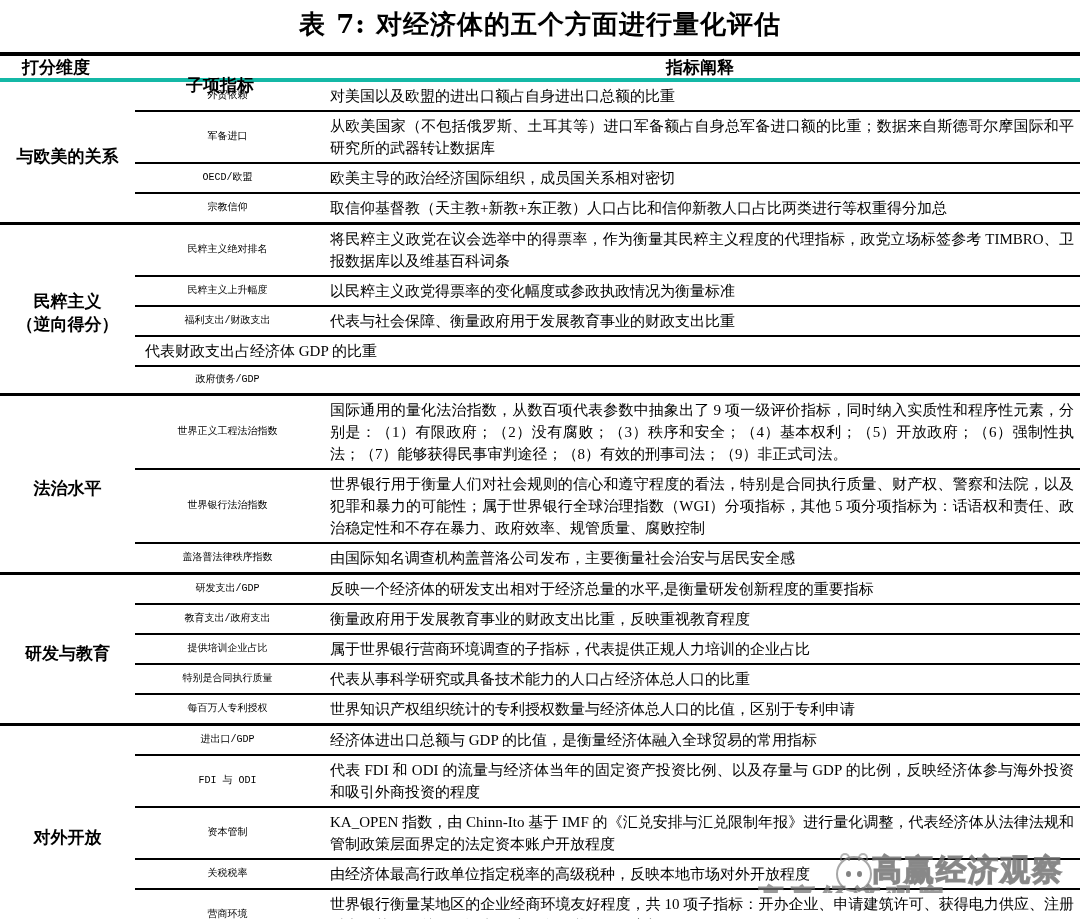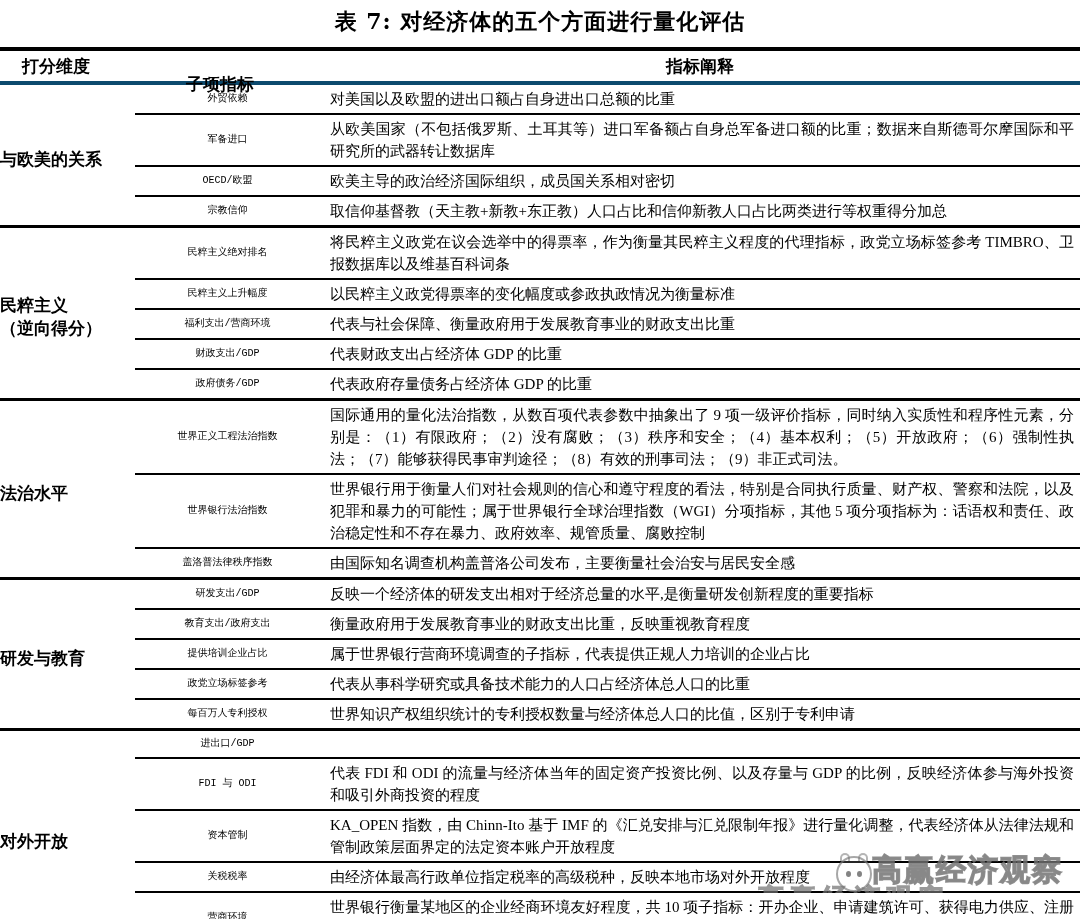--- a/index.html
+++ b/index.html
@@ -8,55 +8,55 @@
     background: #ffffff;
     color: #000;
     font-family: "Liberation Serif", "DejaVu Serif", serif;
     overflow: hidden;
     position: relative;
   }
   .page { width: 1080px; height: 919px; position: relative; }
 
   .doc-title {
     text-align: center;
-    font-size: 22px;
+    font-size: 26px;
     font-weight: bold;
     padding-top: 7px;
     letter-spacing: 1px;
     font-family: "DejaVu Serif", "Liberation Serif", serif;
   }
 
   .eval-table {
     margin-top: 10px;
     width: 1080px;
     border-top: 4px solid #000;
     border-bottom: 4px solid #000;
   }
 
   .table-header {
     display: flex;
     align-items: center;
-    height: 34px;
-    border-bottom: 4px solid #0c4a6e;
+    height: 26px;
+    border-bottom: 4px solid #14b8a6;
     font-family: "DejaVu Sans", "Liberation Sans", sans-serif;
     font-weight: bold;
     font-size: 17px;
   }
   .th-dimension { width: 160px; padding-left: 22px; }
   .th-indicator { width: 160px; text-align: left; padding-left: 26px; margin-top: 36px; }
   .th-explanation { flex: 1; text-align: center; }
 
   .section { display: flex; }
   .section + .section { border-top: 3px solid #000; }
 
   .dimension-cell {
     width: 135px;
     display: flex;
     flex-direction: column;
-    align-items: flex-start;
+    align-items: center;
     justify-content: center;
     font-family: "DejaVu Sans", "Liberation Sans", sans-serif;
     font-weight: bold;
     font-size: 17px;
     line-height: 23px;
     text-align: center;
     margin-top: 8px;
   }
   .rows-container { flex: 1; display: flex; flex-direction: column; }
   .row { display: flex; align-items: center; padding: 2px 0; }
@@ -181,32 +181,30 @@
     <div class="indicator-cell">民粹主义绝对排名</div>
     <div class="explanation-cell">将民粹主义政党在议会选举中的得票率，作为衡量其民粹主义程度的代理指标，政党立场标签参考 TIMBRO、卫报数据库以及维基百科词条</div>
   </div>
 
   <div class="row">
     <div class="indicator-cell">民粹主义上升幅度</div>
     <div class="explanation-cell">以民粹主义政党得票率的变化幅度或参政执政情况为衡量标准</div>
   </div>
 
   <div class="row">
-    <div class="indicator-cell">福利支出/营商环境</div>
+    <div class="indicator-cell">福利支出/财政支出</div>
     <div class="explanation-cell">代表与社会保障、衡量政府用于发展教育事业的财政支出比重</div>
   </div>
 
   <div class="row">
-    <div class="indicator-cell">财政支出/GDP</div>
     <div class="explanation-cell">代表财政支出占经济体 GDP 的比重</div>
   </div>
 
   <div class="row">
     <div class="indicator-cell">政府债务/GDP</div>
-    <div class="explanation-cell">代表政府存量债务占经济体 GDP 的比重</div>
   </div>
 </div>
   </div>
 
   <div class="section">
     <div class="dimension-cell">
             <div>法治水平</div>
           </div>
     <div class="rows-container">
   <div class="row">
@@ -240,38 +238,39 @@
     <div class="indicator-cell">教育支出/政府支出</div>
     <div class="explanation-cell">衡量政府用于发展教育事业的财政支出比重，反映重视教育程度</div>
   </div>
 
   <div class="row">
     <div class="indicator-cell">提供培训企业占比</div>
     <div class="explanation-cell">属于世界银行营商环境调查的子指标，代表提供正规人力培训的企业占比</div>
   </div>
 
   <div class="row">
-    <div class="indicator-cell">政党立场标签参考</div>
+    <div class="indicator-cell">特别是合同执行质量</div>
     <div class="explanation-cell">代表从事科学研究或具备技术能力的人口占经济体总人口的比重</div>
   </div>
 
   <div class="row">
     <div class="indicator-cell">每百万人专利授权</div>
     <div class="explanation-cell">世界知识产权组织统计的专利授权数量与经济体总人口的比值，区别于专利申请</div>
   </div>
 </div>
   </div>
 
   <div class="section">
     <div class="dimension-cell">
             <div>对外开放</div>
           </div>
     <div class="rows-container">
   <div class="row">
     <div class="indicator-cell">进出口/GDP</div>
+    <div class="explanation-cell">经济体进出口总额与 GDP 的比值，是衡量经济体融入全球贸易的常用指标</div>
   </div>
 
   <div class="row">
     <div class="indicator-cell">FDI 与 ODI</div>
     <div class="explanation-cell">代表 FDI 和 ODI 的流量与经济体当年的固定资产投资比例、以及存量与 GDP 的比例，反映经济体参与海外投资和吸引外商投资的程度</div>
   </div>
 
   <div class="row">
     <div class="indicator-cell">资本管制</div>
     <div class="explanation-cell">KA_OPEN 指数，由 Chinn-Ito 基于 IMF 的《汇兑安排与汇兑限制年报》进行量化调整，代表经济体从法律法规和管制政策层面界定的法定资本账户开放程度</div>

